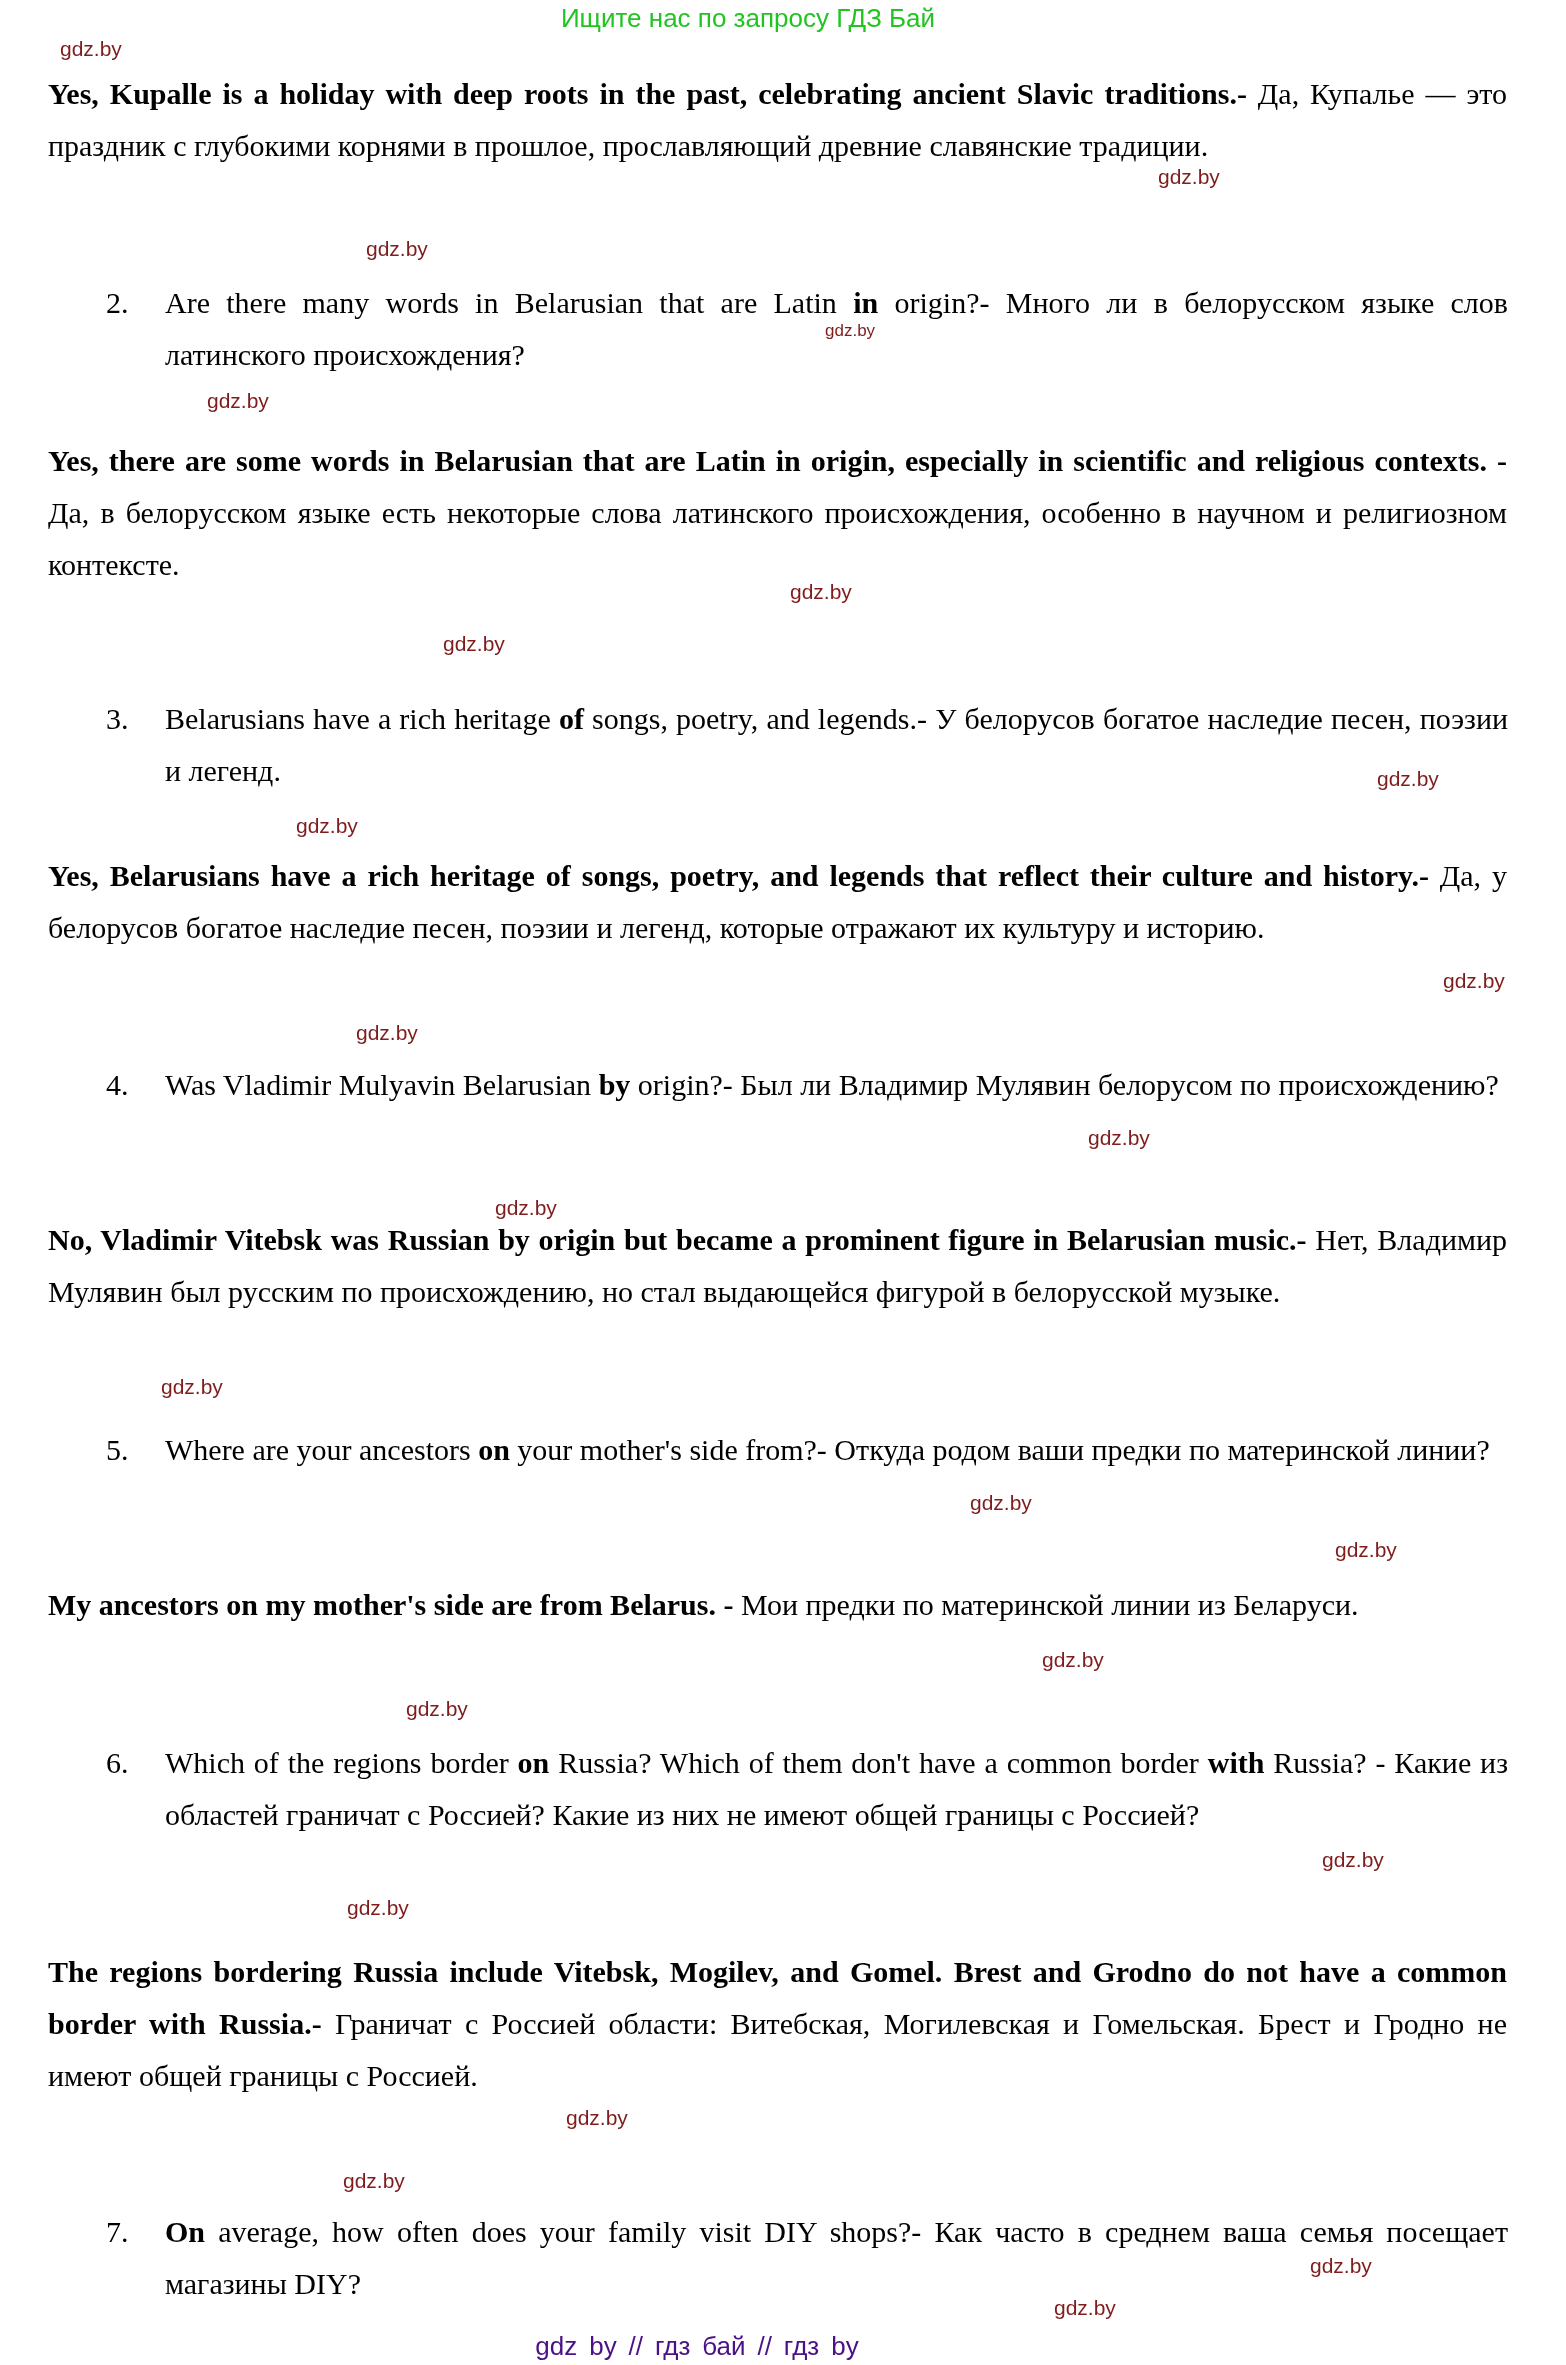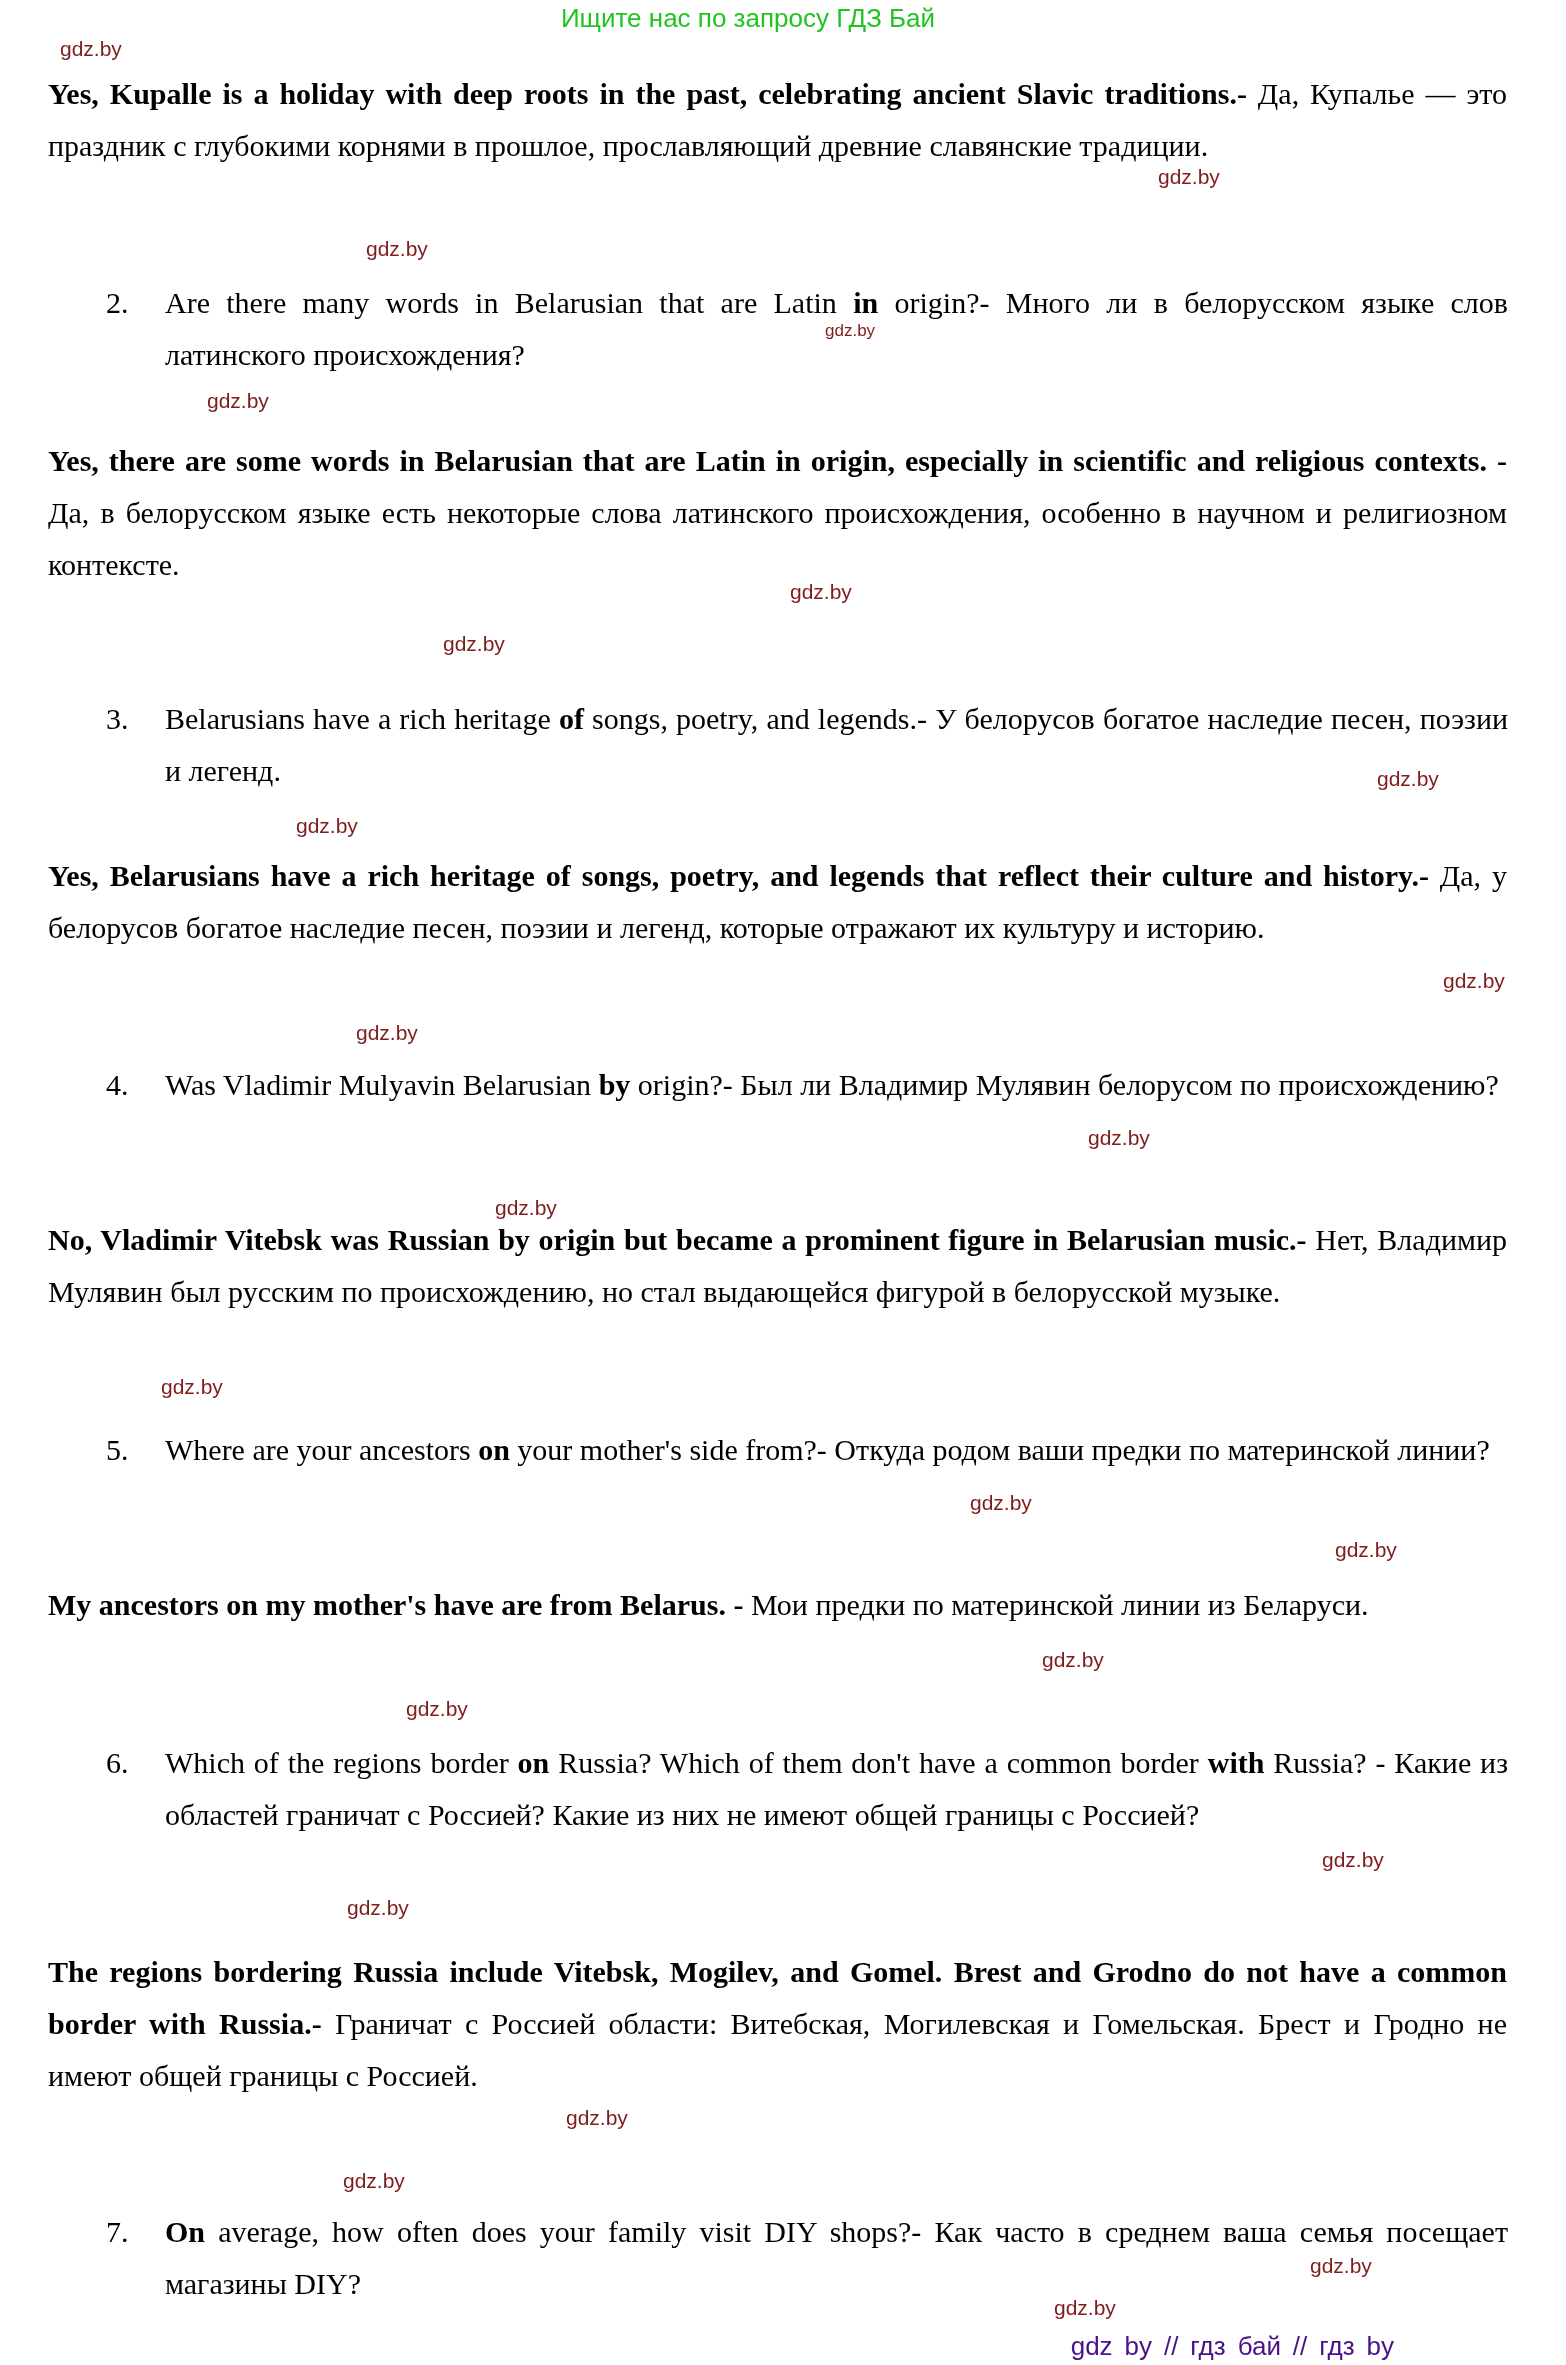--- a/index.html
+++ b/index.html
@@ -24,21 +24,21 @@
       font-family: "Liberation Sans", "DejaVu Sans", sans-serif;
       font-size: 26px;
       line-height: 31px;
       color: #22c422;
     }
     .footer-banner {
       position: absolute;
       left: 0;
       top: 2331px;
       width: 1394px;
-      text-align: right;
+      text-align: center;
       font-family: "Liberation Sans", "DejaVu Sans", sans-serif;
       font-size: 26px;
       line-height: 31px;
       color: #4a1286;
       word-spacing: 4.7px;
     }
     .wm {
       position: absolute;
       font-family: "Liberation Sans", "DejaVu Sans", sans-serif;
       font-size: 21px;
@@ -133,21 +133,21 @@
 <div class="para answer" style="top:1214px;">
   <b>No, Vladimir Vitebsk was Russian by origin but became a prominent figure in Belarusian music.-</b><span> Нет, Владимир Мулявин был русским по происхождению, но стал выдающейся фигурой в белорусской музыке.</span>
 </div>
 
 <div class="para question" style="top:1424px;">
   <span class="num">5.</span>
   <span class="qtext"><span>Where are your ancestors </span><b>on</b><span> your mother's side from?- Откуда родом ваши предки по материнской линии?</span></span>
 </div>
 
 <div class="para answer" style="top:1579px;">
-  <b>My ancestors on my mother's have are from Belarus. -</b><span> Мои предки по материнской линии из Беларуси.</span>
+  <b>My ancestors on my mother's side are from Belarus. -</b><span> Мои предки по материнской линии из Беларуси.</span>
 </div>
 
 <div class="para question" style="top:1737px;">
   <span class="num">6.</span>
   <span class="qtext"><span>Which of the regions border </span><b>on</b><span> Russia? Which of them don't have a common border </span><b>with</b><span> Russia? - Какие из областей граничат с Россией? Какие из них не имеют общей границы с Россией?</span></span>
 </div>
 
 <div class="para answer" style="top:1946px;">
   <b>The regions bordering Russia include Vitebsk, Mogilev, and Gomel. Brest and Grodno do not have a common border with Russia.-</b><span> Граничат с Россией области: Витебская, Могилевская и Гомельская. Брест и Гродно не имеют общей границы с Россией.</span>
 </div>

